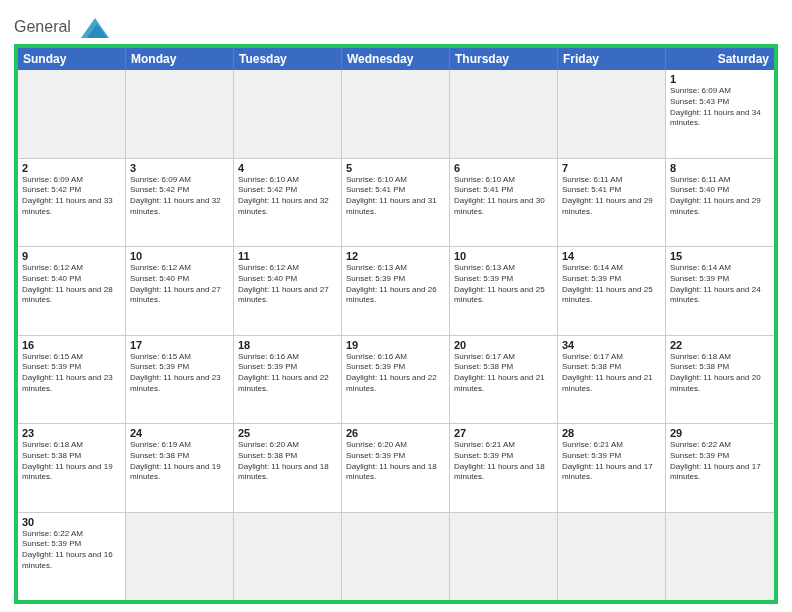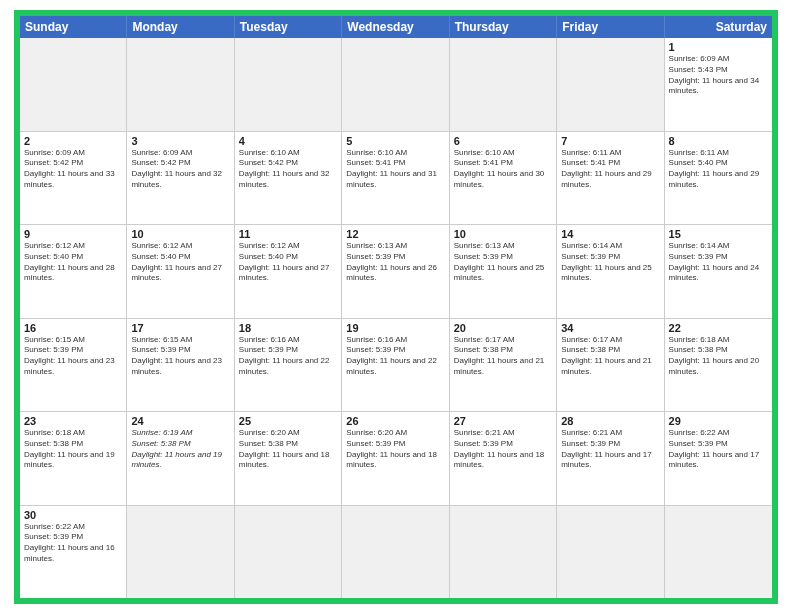--- a/index.html
+++ b/index.html
@@ -39,21 +39,21 @@
     }
     .location-title {
       font-size: 15px;
       color: #444;
       margin-top: 2px;
     }
     .calendar {
       flex: 1;
       display: flex;
       flex-direction: column;
-      border: 6px solid #22c55e;
+      border: 4px solid #22c55e;
     }
     .cal-header {
       display: grid;
       grid-template-columns: repeat(7, 1fr);
       background: #3a6bc4;
     }
     .cal-header-cell {
       color: #fff;
       font-size: 12px;
       font-weight: bold;
@@ -95,20 +95,37 @@
       font-size: 8px;
       line-height: 1.35;
       color: #333;
     }
     
   </style>
 </head>
 <body>
 
 <div class="page">
+  <div class="header">
+    <div class="logo">
+      <div>
+        <div style="font-size:16px;color:#555;font-weight:normal;">General
+          <svg width="36" height="28" viewBox="0 0 36 28" style="display:inline-block;vertical-align:middle;margin-left:2px;">
+            <polygon points="4,24 18,4 32,24" fill="#2196c4" opacity="0.85"></polygon>
+            <polygon points="10,24 20,10 30,24" fill="#1a7ab5" opacity="0.6"></polygon>
+          </svg>
+        </div>
+        <div style="font-size:20px;color:#1a7ab5;font-weight:bold;margin-top:-4px;"></div>
+      </div>
+    </div>
+    <div class="header-right">
+      <div class="month-title"></div>
+      <div class="location-title"></div>
+    </div>
+  </div>
 
   <div class="calendar">
     <div class="cal-header">
     <div class="cal-header-cell">Sunday</div>
         <div class="cal-header-cell">Monday</div>
         <div class="cal-header-cell">Tuesday</div>
         <div class="cal-header-cell">Wednesday</div>
         <div class="cal-header-cell">Thursday</div>
         <div class="cal-header-cell">Friday</div>
         <div class="cal-header-cell">Saturday</div>
@@ -262,21 +279,21 @@
         </div>
         <div class="cal-row">
           <div class="cal-cell">
             <div class="day-num">23</div>
             <div class="cell-info" style="white-space: pre-line;">Sunrise: 6:18 AM
 Sunset: 5:38 PM
 Daylight: 11 hours and 19 minutes.</div>
           </div>
           <div class="cal-cell">
             <div class="day-num">24</div>
-            <div class="cell-info" style="white-space: pre-line; font-style: italic;">Sunrise: 6:19 AM
+            <div class="cell-info" style="white-space: pre-line;">Sunrise: 6:19 AM
 Sunset: 5:38 PM
 Daylight: 11 hours and 19 minutes.</div>
           </div>
           <div class="cal-cell">
             <div class="day-num">25</div>
             <div class="cell-info" style="white-space: pre-line;">Sunrise: 6:20 AM
 Sunset: 5:38 PM
 Daylight: 11 hours and 18 minutes.</div>
           </div>
           <div class="cal-cell">

